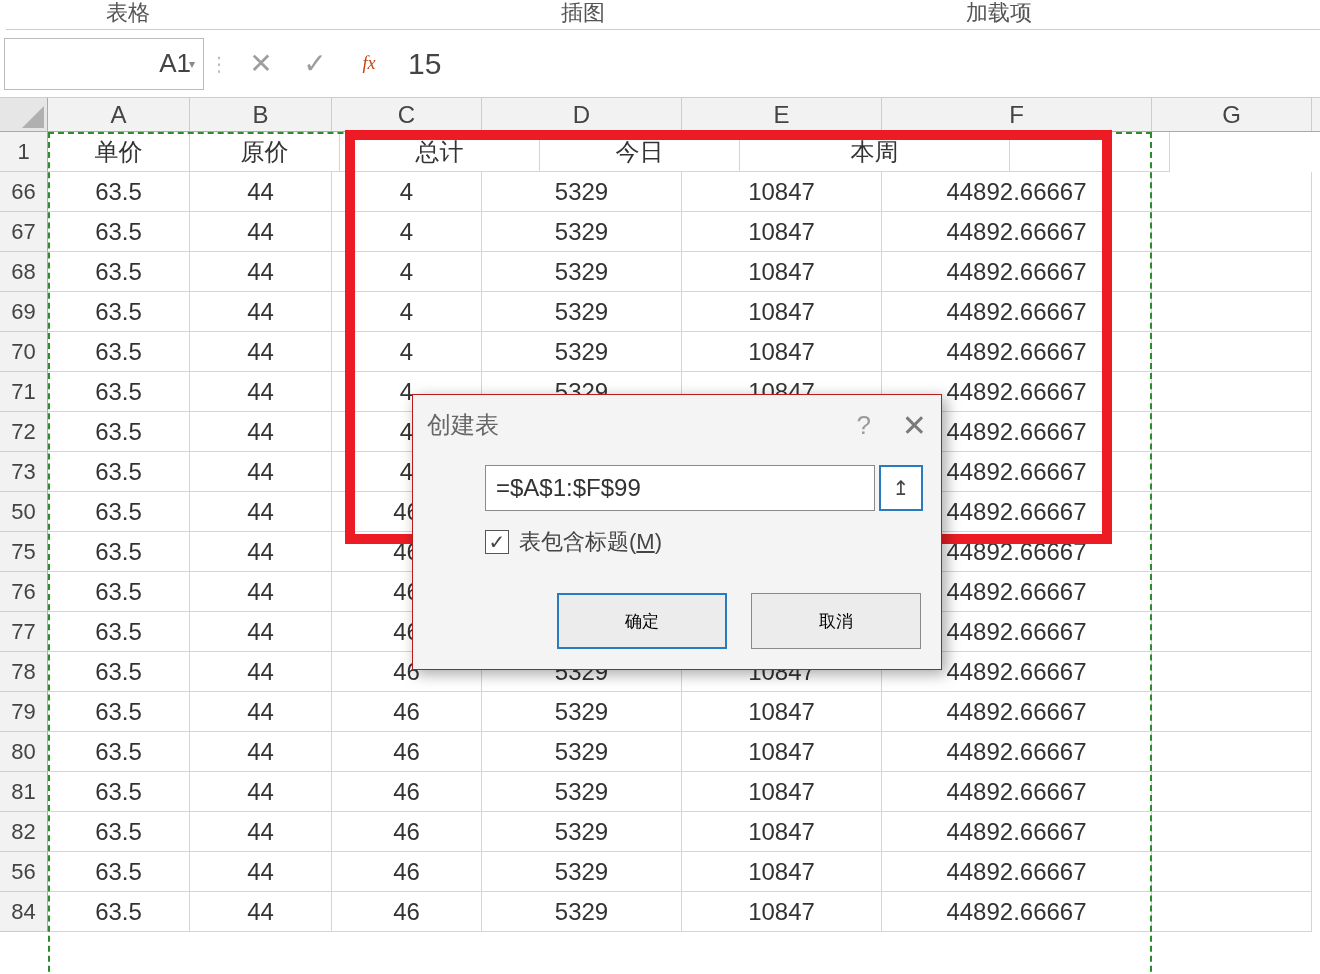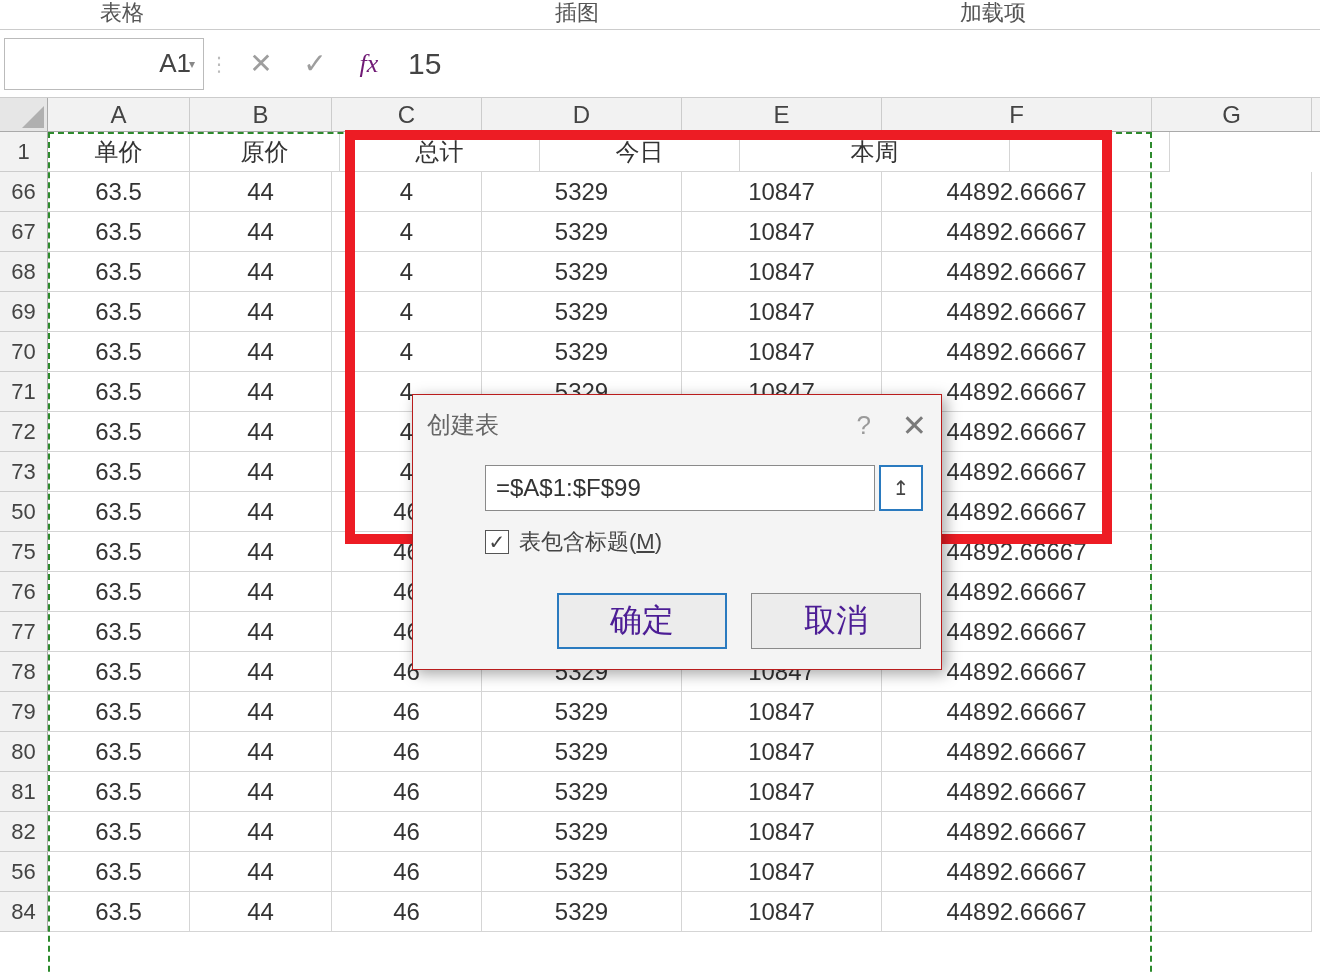--- a/index.html
+++ b/index.html
@@ -16,20 +16,21 @@
 
     
     .ribbon-groups {
       height: 30px;
       display: flex;
       align-items: flex-start;
       font-size: 22px;
       color: #555;
       border-bottom: 1px solid #ccc;
       position: relative;
+      margin-left: 6px;
     }
     .ribbon-group-label { position: absolute; top: -2px; }
 
     
     .formula-bar {
       height: 68px;
       display: flex;
       align-items: center;
       border-bottom: 1px solid #ccc;
       background: #fff;
@@ -63,21 +64,21 @@
     }
     .fb-btn {
       width: 54px;
       height: 52px;
       display: flex;
       align-items: center;
       justify-content: center;
       color: #9e9e9e;
       font-size: 28px;
     }
-    .fb-fx { font-style: italic; color: #701a75; font-size: 26px; font-family: "Times New Roman", serif; }
+    .fb-fx { font-style: italic; color: #c2410c; font-size: 18px; font-family: "Times New Roman", serif; }
     .formula-input {
       flex: 1;
       height: 52px;
       border: none;
       font-size: 30px;
       color: #444;
       padding: 0 12px;
       outline: none;
     }
 
@@ -245,22 +246,22 @@
     }
     .dialog-buttons { display: flex; justify-content: flex-end; gap: 24px; padding: 0 20px 20px 20px; }
     .dlg-btn {
       width: 170px;
       height: 56px;
       border: 1px solid #8a8a8a;
       background: #ececec;
       display: flex;
       align-items: center;
       justify-content: center;
-      font-size: 32px;
-      color: #4c1d95;
+      font-size: 17px;
+      color: #000000;
     }
     .dlg-btn.primary { border: 2px solid #2a7abf; }
   </style>
 </head>
 <body>
 
 <div class="ribbon-groups">
   <span class="ribbon-group-label" style="left:100px">表格</span>
   <span class="ribbon-group-label" style="left:555px">插图</span>
   <span class="ribbon-group-label" style="left:960px">加载项</span>

